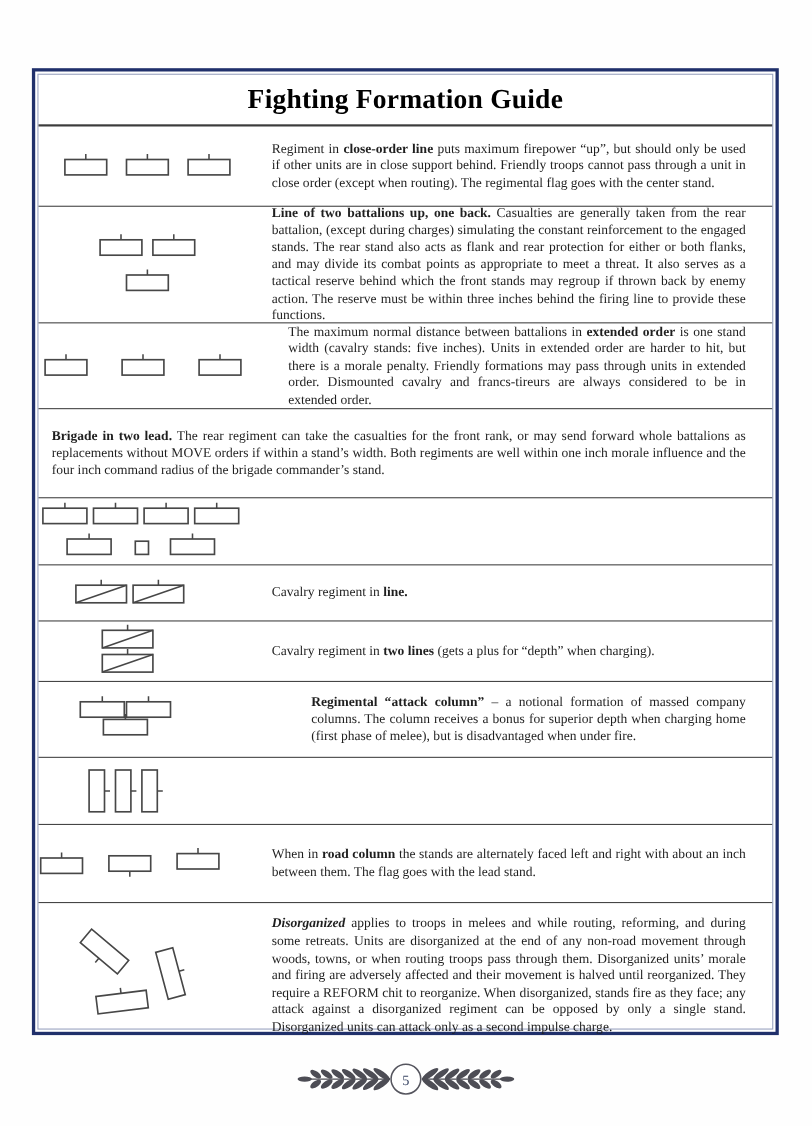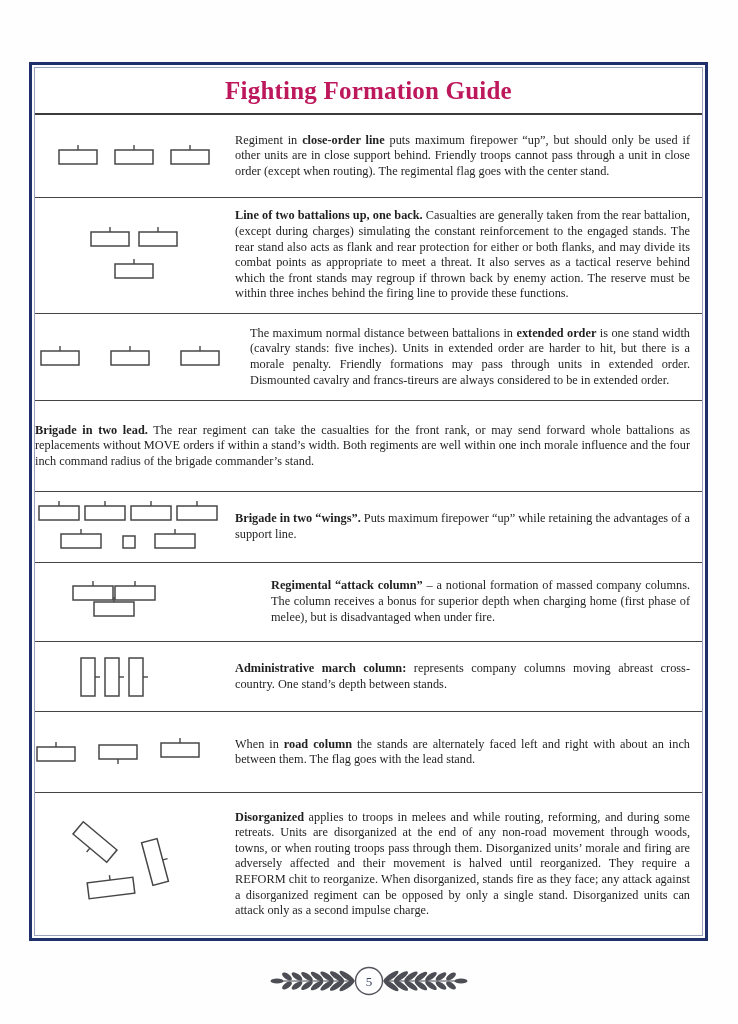--- a/index.html
+++ b/index.html
@@ -21,43 +21,43 @@
     border:1px solid #9aa3c0;
     display:flex;flex-direction:column;
   }
 
   .title-row{
     height:45px;flex:0 0 45px;
     display:flex;align-items:center;justify-content:center;
     border-bottom:2px solid #3c3c3c;
   }
   .title-row h1{
-    margin:0;font-size:25px;font-weight:bold;color:#be185d;
+    margin:0;font-size:25px;font-weight:bold;color:#000000;
     letter-spacing:0.2px;
   }
 
   .rows{display:flex;flex-direction:column;flex:1 1 auto;}
   .frow{
     display:flex;flex-direction:row;align-items:center;
     border-bottom:1.5px solid #454545;
     overflow:hidden;
   }
   .frow:last-child{border-bottom:none;}
   .diagram-cell{
     flex:0 0 200px;width:200px;display:flex;align-items:center;justify-content:flex-start;
   }
   .text-cell{
     flex:1 1 auto;display:flex;align-items:center;
     padding:4px 12px 4px 0;
   }
   .text-cell p{
-    margin:0;font-size:12.3px;line-height:15.6px;text-align:justify;color:#1f1f1f;
+    margin:12px;font-size:12.3px;line-height:15.6px;text-align:justify;color:#1f1f1f;
   }
   .text-cell p .b{font-weight:bold;}
-  .text-cell p .i{}
+  .text-cell p .i{font-style:italic;}
 
   .footer-ornament{
     position:absolute;left:0;top:958px;width:738px;
     display:flex;justify-content:center;
   }
 </style>
 </head>
 <body>
 
 <div class="page">
@@ -131,22 +131,49 @@
                 <line x1="116" y1="8" x2="116" y2="3" stroke="#474747" stroke-width="1.4"></line>
                 <rect x="142" y="8" width="40" height="14" fill="none" stroke="#474747" stroke-width="1.5"></rect>
                 <line x1="162" y1="8" x2="162" y2="3" stroke="#474747" stroke-width="1.4"></line>
                 <rect x="26" y="36" width="40" height="14" fill="none" stroke="#474747" stroke-width="1.5"></rect>
                 <line x1="46" y1="36" x2="46" y2="31" stroke="#474747" stroke-width="1.4"></line>
                 <rect x="88" y="38" width="12" height="12" fill="none" stroke="#474747" stroke-width="1.5"></rect>
                 <rect x="120" y="36" width="40" height="14" fill="none" stroke="#474747" stroke-width="1.5"></rect>
                 <line x1="140" y1="36" x2="140" y2="31" stroke="#474747" stroke-width="1.4"></line>
               </svg>
             </div>
-            <div class="text-cell">
-              <p><span class="b">Brigade in two “wings”.</span><span> Puts maximum firepower “up” while retaining the advantages of a support line.</span></p>
+          </div>
+          <div class="frow" style="flex: 1 1 50px; min-height: 50px;">
+            <div class="diagram-cell">
+              <svg width="200" height="38" viewBox="0 0 200 38">
+                <rect x="34" y="12" width="46" height="16" fill="none" stroke="#474747" stroke-width="1.5"></rect>
+                <line x1="34" y1="28" x2="80" y2="12" stroke="#474747" stroke-width="1.4"></line>
+                <line x1="57" y1="12" x2="57" y2="7" stroke="#474747" stroke-width="1.4"></line>
+                <rect x="86" y="12" width="46" height="16" fill="none" stroke="#474747" stroke-width="1.5"></rect>
+                <line x1="86" y1="28" x2="132" y2="12" stroke="#474747" stroke-width="1.4"></line>
+                <line x1="109" y1="12" x2="109" y2="7" stroke="#474747" stroke-width="1.4"></line>
+              </svg>
+            </div>
+            <div class="text-cell">
+              <p><span>Cavalry regiment in </span><span class="b">line.</span></p>
+            </div>
+          </div>
+          <div class="frow" style="flex: 1 1 54px; min-height: 54px;">
+            <div class="diagram-cell">
+              <svg width="200" height="54" viewBox="0 0 200 54">
+                <rect x="58" y="8" width="46" height="16" fill="none" stroke="#474747" stroke-width="1.5"></rect>
+                <line x1="58" y1="24" x2="104" y2="8" stroke="#474747" stroke-width="1.4"></line>
+                <line x1="81" y1="8" x2="81" y2="3" stroke="#474747" stroke-width="1.4"></line>
+                <rect x="58" y="30" width="46" height="16" fill="none" stroke="#474747" stroke-width="1.5"></rect>
+                <line x1="58" y1="46" x2="104" y2="30" stroke="#474747" stroke-width="1.4"></line>
+                <line x1="81" y1="30" x2="81" y2="25" stroke="#474747" stroke-width="1.4"></line>
+              </svg>
+            </div>
+            <div class="text-cell">
+              <p><span>Cavalry regiment in </span><span class="b">two lines</span><span> (gets a plus for “depth” when charging).</span></p>
             </div>
           </div>
           <div class="frow" style="flex: 1 1 68px; min-height: 68px; gap: 36px;">
             <div class="diagram-cell">
               <svg width="200" height="48" viewBox="0 0 200 48">
                 <rect x="38" y="8" width="40" height="14" fill="none" stroke="#474747" stroke-width="1.5"></rect>
                 <line x1="58" y1="8" x2="58" y2="3" stroke="#474747" stroke-width="1.4"></line>
                 <rect x="80" y="8" width="40" height="14" fill="none" stroke="#474747" stroke-width="1.5"></rect>
                 <line x1="100" y1="8" x2="100" y2="3" stroke="#474747" stroke-width="1.4"></line>
                 <rect x="59" y="24" width="40" height="14" fill="none" stroke="#474747" stroke-width="1.5"></rect>
@@ -160,23 +187,20 @@
           <div class="frow" style="flex: 1 1 60px; min-height: 60px;">
             <div class="diagram-cell">
               <svg width="200" height="52" viewBox="0 0 200 52">
                 <rect x="46" y="7" width="14" height="38" fill="none" stroke="#474747" stroke-width="1.5"></rect>
                 <line x1="60" y1="26" x2="65" y2="26" stroke="#474747" stroke-width="1.4"></line>
                 <rect x="70" y="7" width="14" height="38" fill="none" stroke="#474747" stroke-width="1.5"></rect>
                 <line x1="84" y1="26" x2="89" y2="26" stroke="#474747" stroke-width="1.4"></line>
                 <rect x="94" y="7" width="14" height="38" fill="none" stroke="#474747" stroke-width="1.5"></rect>
                 <line x1="108" y1="26" x2="113" y2="26" stroke="#474747" stroke-width="1.4"></line>
               </svg>
-            </div>
-            <div class="text-cell">
-              <p><span class="b">Administrative march column:</span><span> represents company columns moving abreast cross-country. One stand’s depth between stands.</span></p>
             </div>
           </div>
           <div class="frow" style="flex: 1 1 70px; min-height: 70px;">
             <div class="diagram-cell">
               <svg width="200" height="46" viewBox="0 0 200 46">
                 <rect x="2" y="18" width="38" height="14" fill="none" stroke="#474747" stroke-width="1.5"></rect>
                 <line x1="21" y1="18" x2="21" y2="13" stroke="#474747" stroke-width="1.4"></line>
                 <rect x="64" y="16" width="38" height="14" fill="none" stroke="#474747" stroke-width="1.5"></rect>
                 <line x1="83" y1="30" x2="83" y2="35" stroke="#474747" stroke-width="1.4"></line>
                 <rect x="126" y="14" width="38" height="14" fill="none" stroke="#474747" stroke-width="1.5"></rect>

